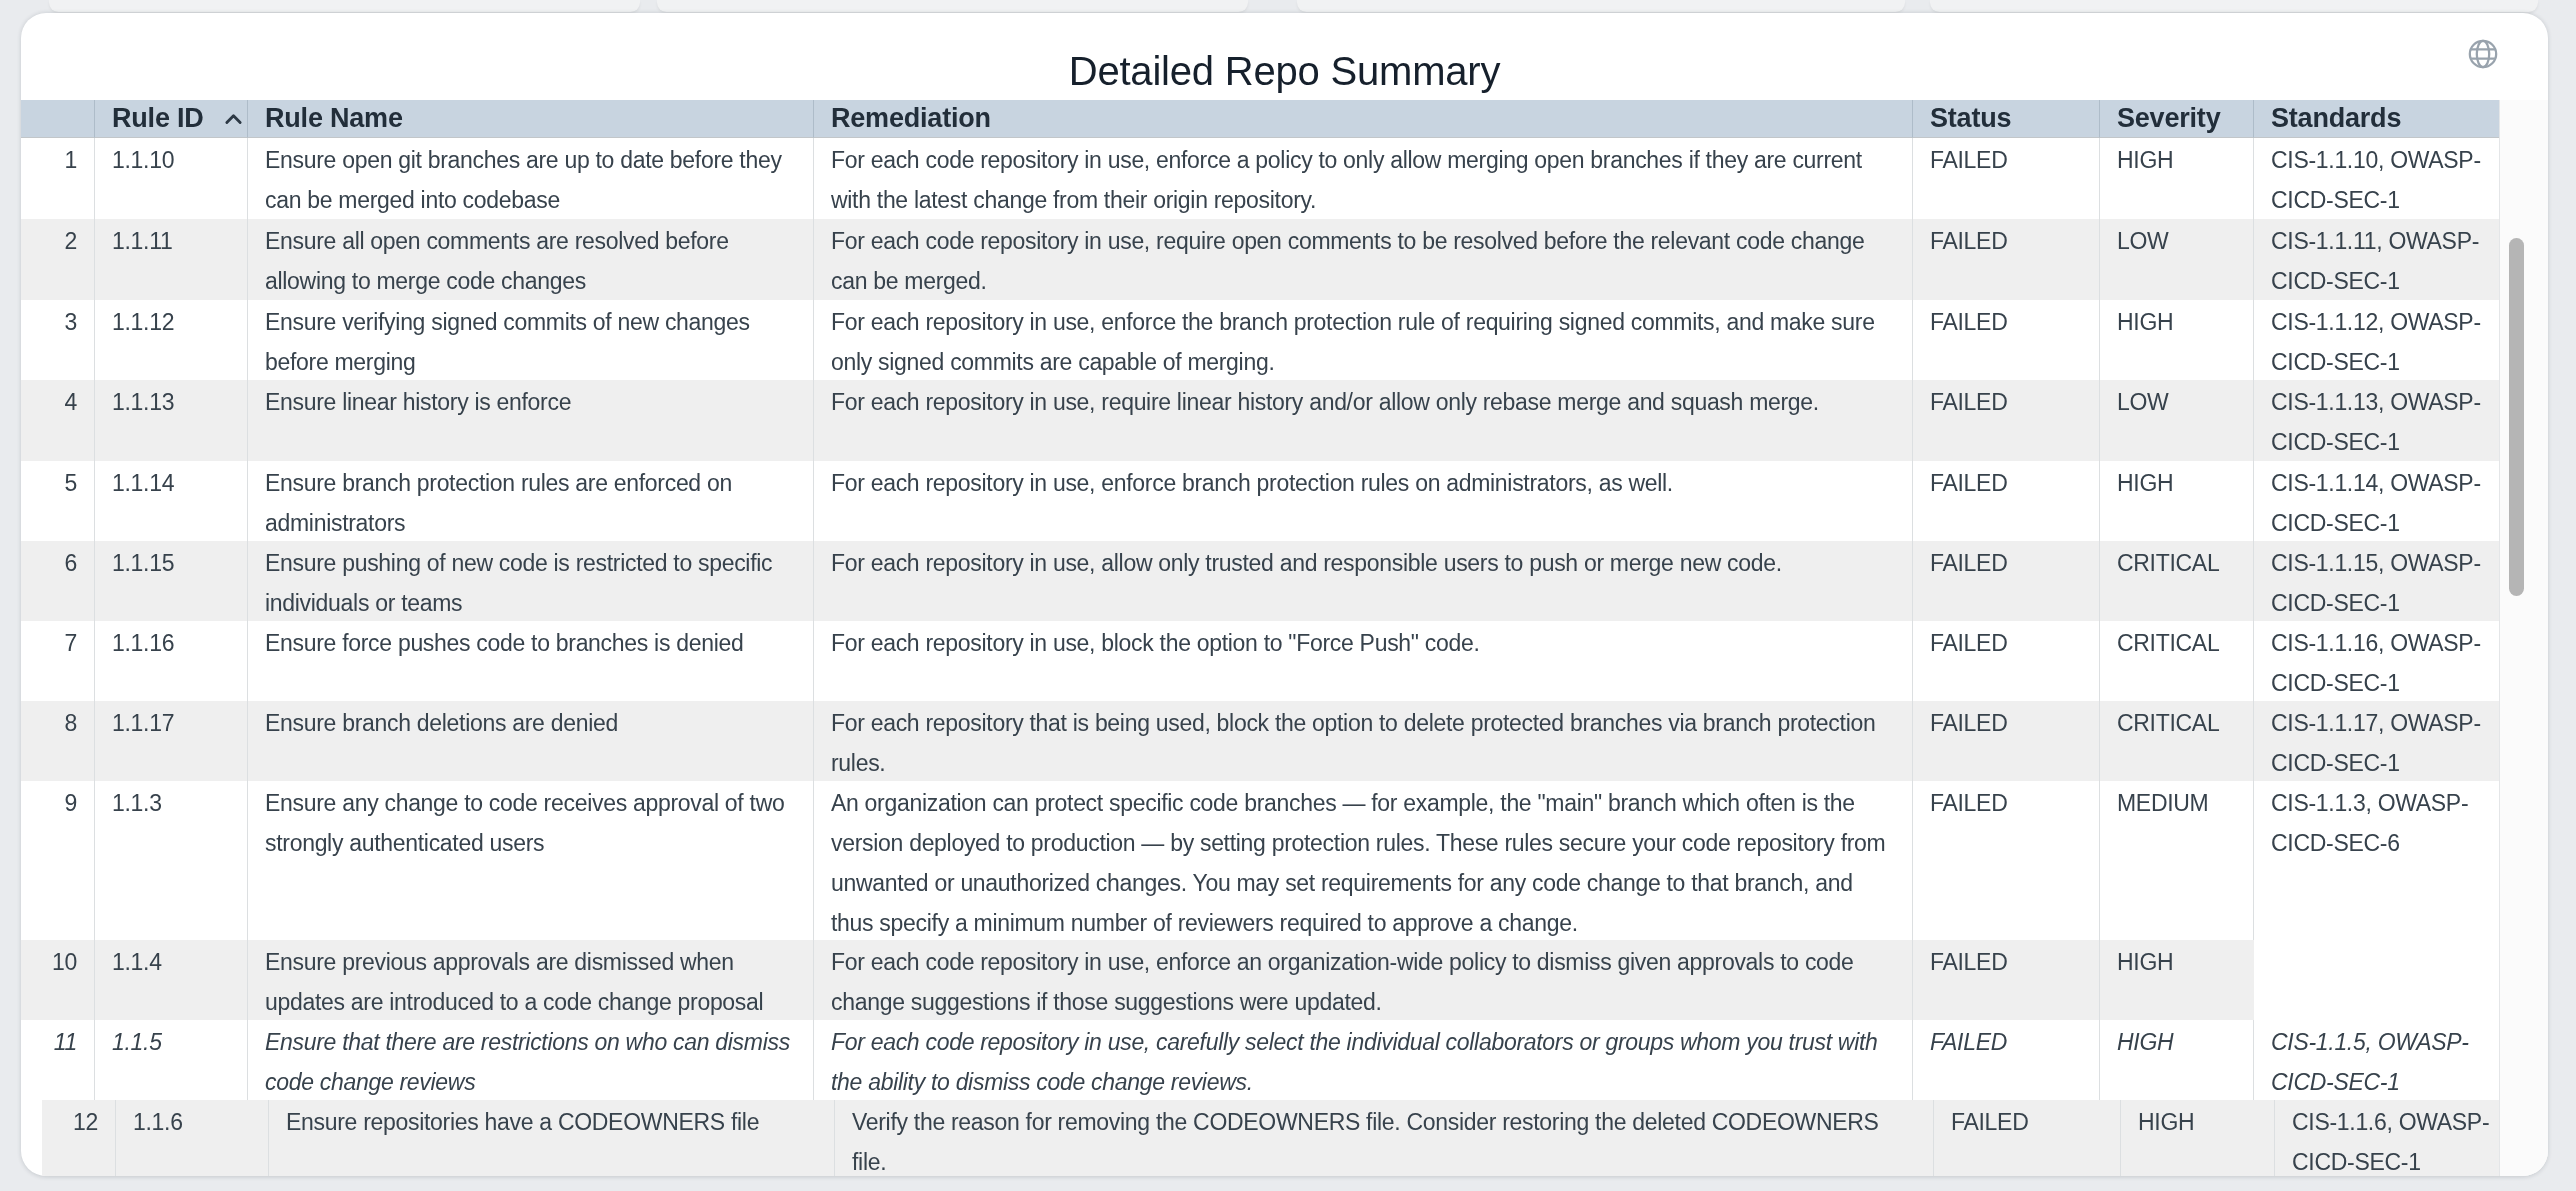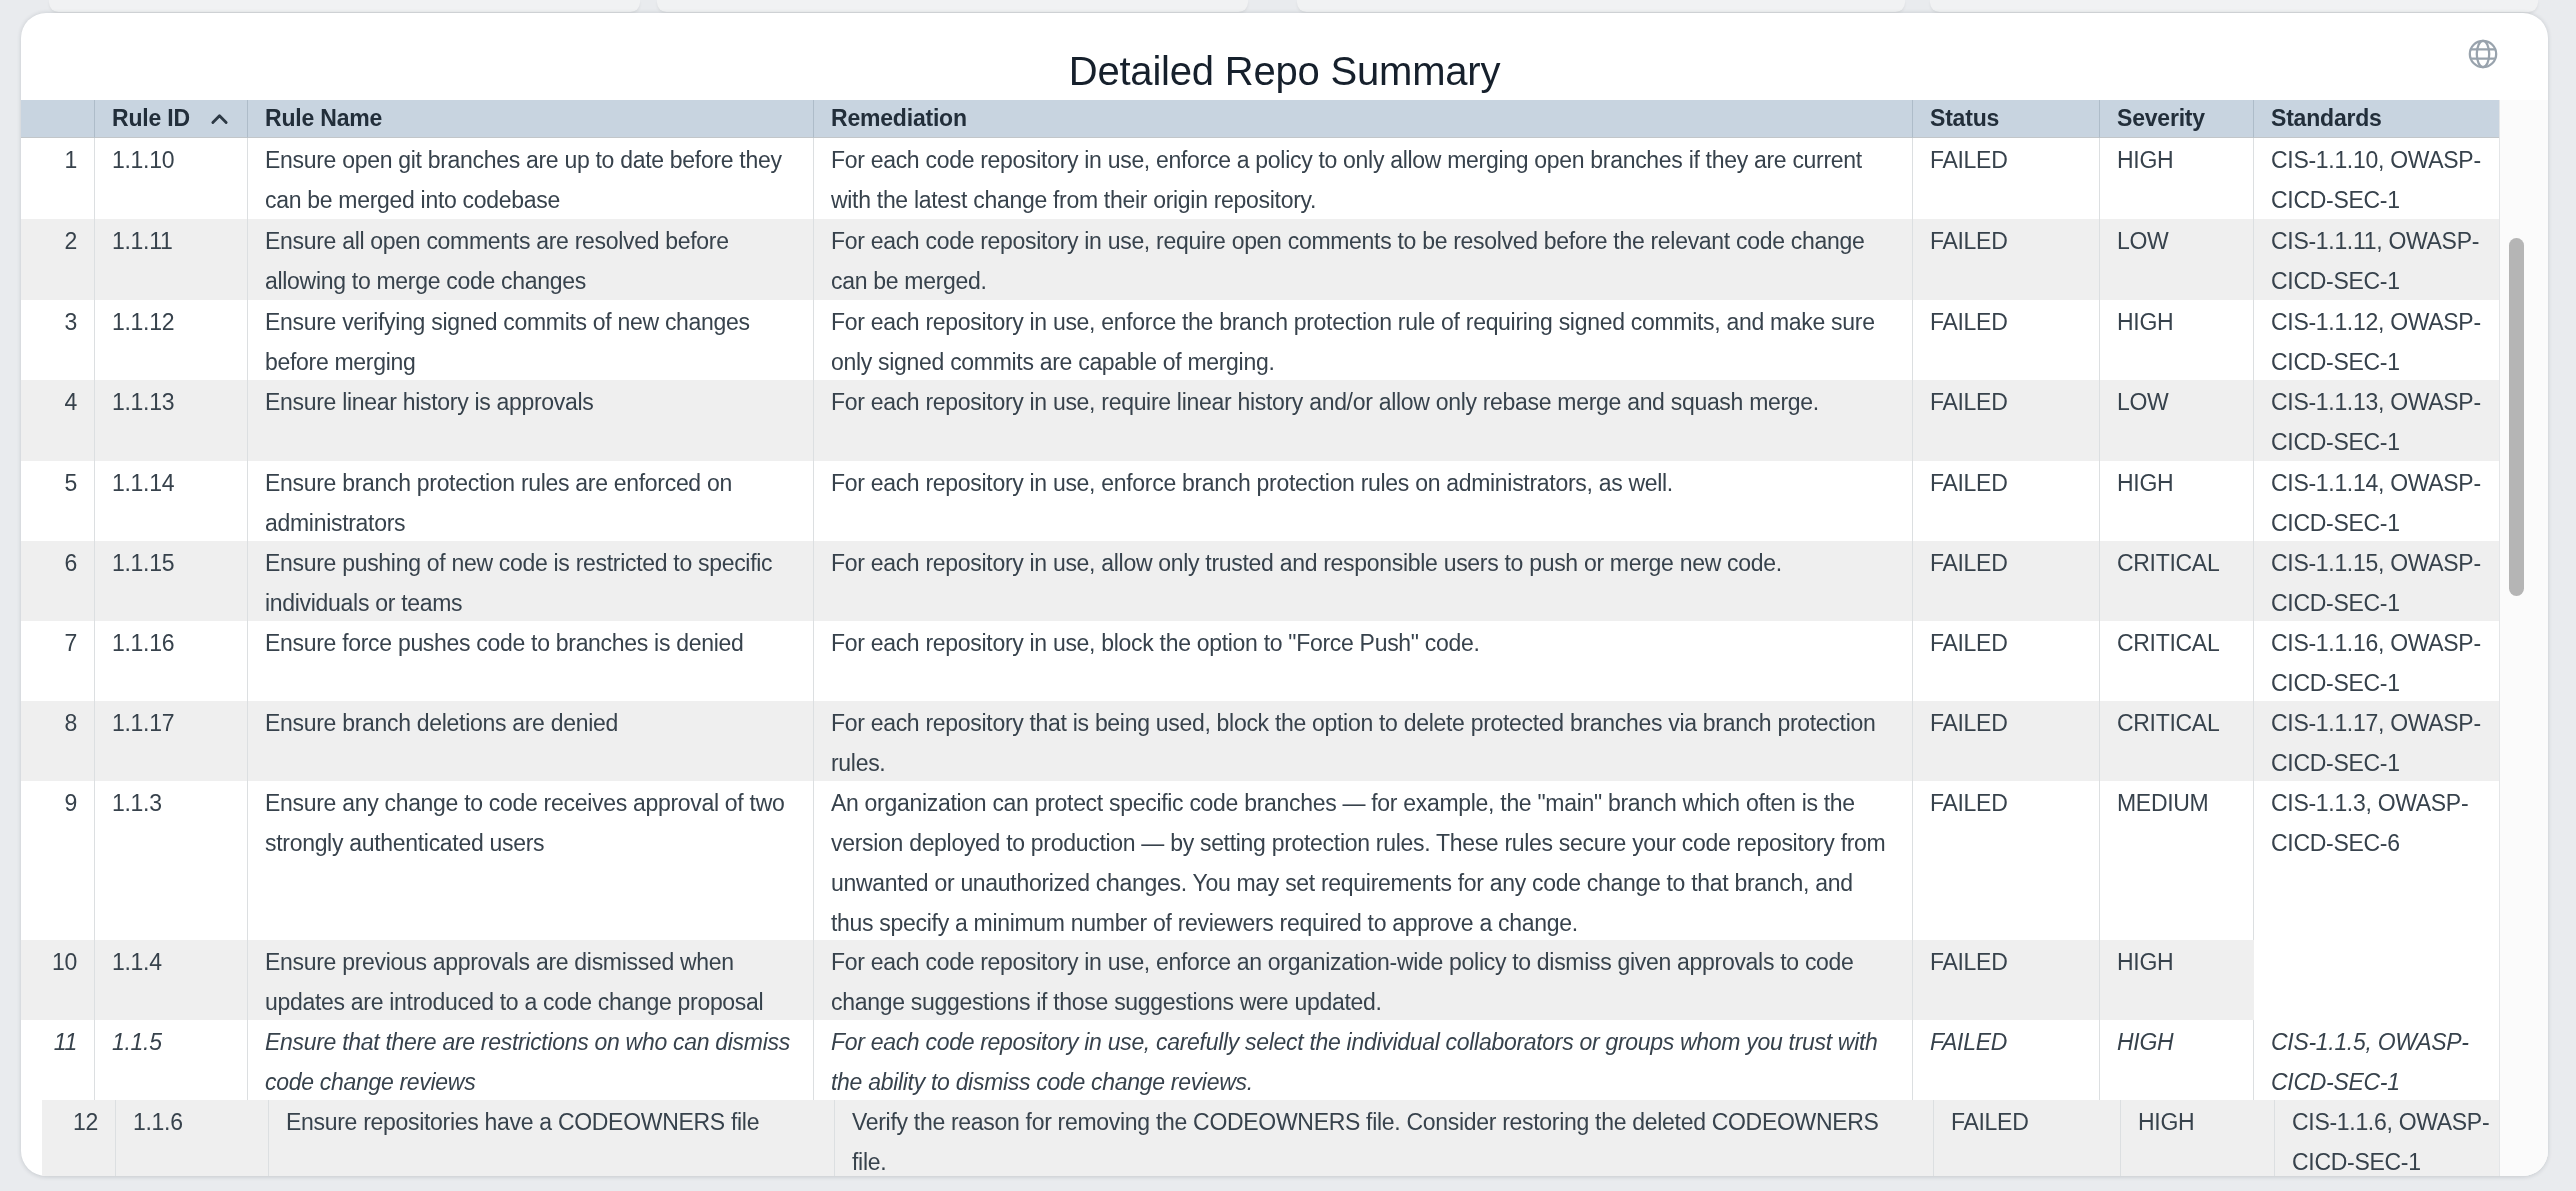--- a/index.html
+++ b/index.html
@@ -50,21 +50,21 @@
     grid-template-columns:74px 153px 566px 1099px 187px 154px 245px;
     width:2478px;
   }
   .thead{
     height:38px;
     background:#c8d4e0;
   }
   .thead .th{
     display:flex;align-items:center;
     padding:0 17px;
-    font-size:23px;font-weight:700;color:#222e3a;
+    font-size:27px;font-weight:700;color:#222e3a;
     letter-spacing:-0.2px;
     border-right:0.9px solid #aebcc9;
     border-bottom:1.9px solid #c2c6c9;
     box-sizing:border-box;
     white-space:nowrap;overflow:hidden;
     cursor:pointer;
   }
   .thead .th:last-child{border-right:none;}
   .thead .th.num{cursor:default;}
   .sort-caret{margin-left:19px;display:inline-flex;}
@@ -172,21 +172,21 @@
             <div class="td">1.1.12</div>
             <div class="td">Ensure verifying signed commits of new changes before merging</div>
             <div class="td">For each repository in use, enforce the branch protection rule of requiring signed commits, and make sure only signed commits are capable of merging.</div>
             <div class="td">FAILED</div>
             <div class="td">HIGH</div>
             <div class="td">CIS-1.1.12, OWASP-CICD-SEC-1</div>
           </div>
           <div class="row grid-row alt" style="height: 81px;">
             <div class="td num">4</div>
             <div class="td">1.1.13</div>
-            <div class="td">Ensure linear history is approvals</div>
+            <div class="td">Ensure linear history is enforce</div>
             <div class="td">For each repository in use, require linear history and/or allow only rebase merge and squash merge.</div>
             <div class="td">FAILED</div>
             <div class="td">LOW</div>
             <div class="td">CIS-1.1.13, OWASP-CICD-SEC-1</div>
           </div>
           <div class="row grid-row" style="height: 80px;">
             <div class="td num">5</div>
             <div class="td">1.1.14</div>
             <div class="td">Ensure branch protection rules are enforced on administrators</div>
             <div class="td">For each repository in use, enforce branch protection rules on administrators, as well.</div>

